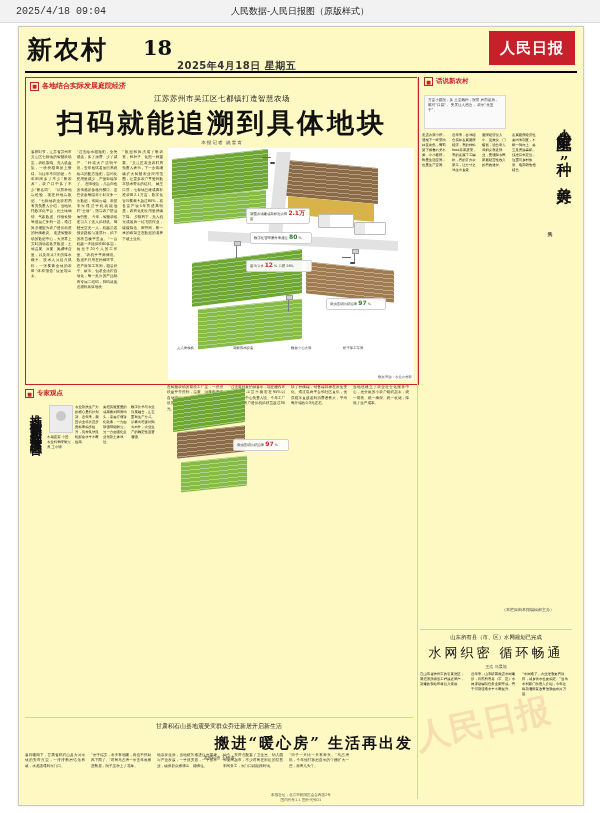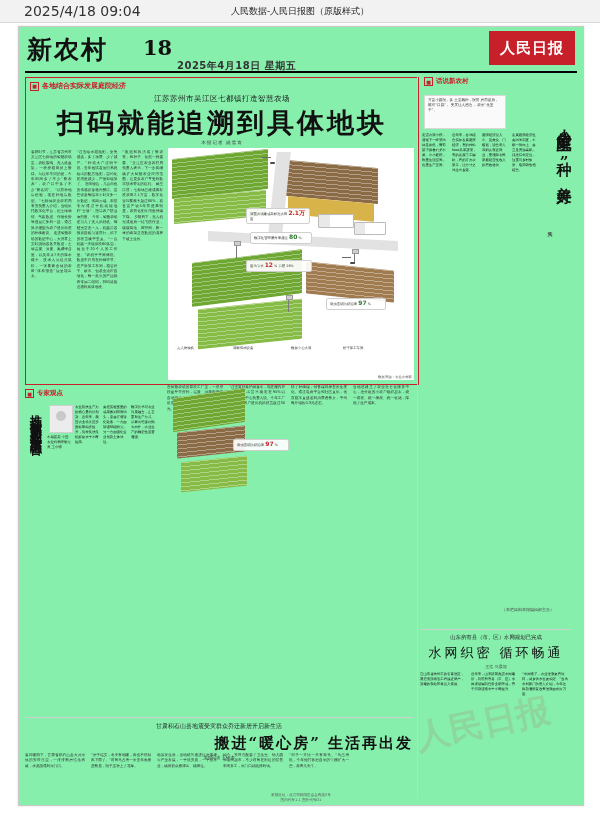--- a/index.html
+++ b/index.html
@@ -11,30 +11,30 @@
     color:#111;
   }
   .page{position:relative;width:600px;height:813px;}
 
   
   .topbar{
     position:absolute;left:0;top:0;width:600px;height:22px;
     background:#f2f2f2;border-bottom:1px solid #d9d9d9;
     display:flex;align-items:center;
   }
-  .topbar .ts{font-size:14px;color:#333;margin-left:24px;}
+  .topbar .ts{font-size:10px;color:#333;margin-left:16px;font-family:Liberation Mono, monospace;}
   .topbar .title{
     position:absolute;left:0;right:0;text-align:center;
     font-size:9px;color:#222;
   }
 
   
   .sheet{
     position:absolute;left:18px;top:26px;width:564px;height:778px;
-    background:#86efac;border:1px solid #c9c9c9;
+    background:#fef9c3;border:1px solid #c9c9c9;
     box-shadow:0 0 2px rgba(0,0,0,.15);
     overflow:hidden;
   }
 
   
   .masthead{
     position:relative;height:40px;border-bottom:2px solid #000;
     margin:4px 6px 0 6px;
   }
   .mh-name{

